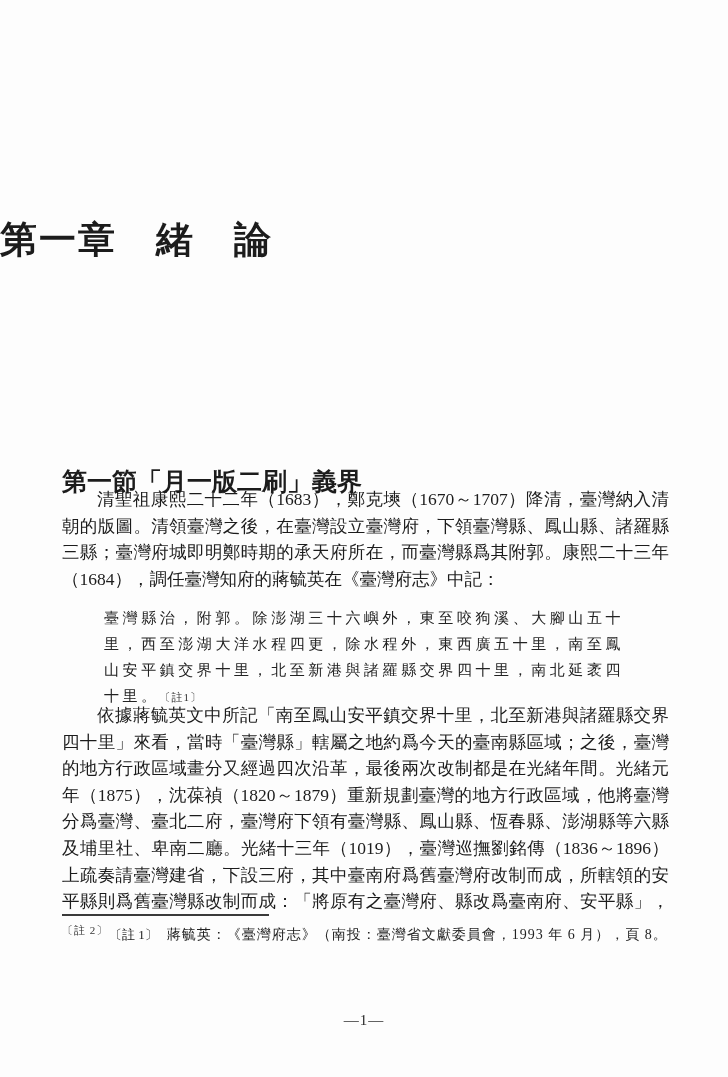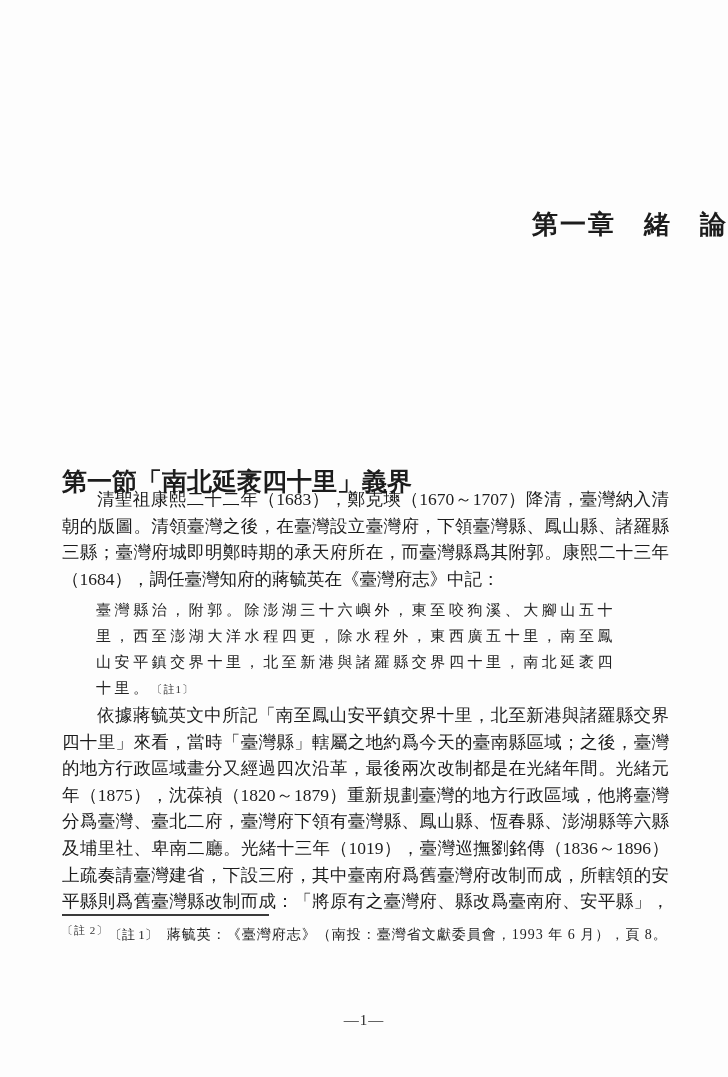--- a/index.html
+++ b/index.html
@@ -15,22 +15,22 @@
     background: #fdfdfd;
     color: #1c1c1c;
     font-family: "Liberation Serif", "DejaVu Serif", serif;
     overflow: hidden;
   }
   .chapter-title {
     position: absolute;
     top: 190px;
     left: 0;
     width: 100%;
-    text-align: right;
-    font-size: 26px;
+    text-align: left;
+    font-size: 37px;
     font-weight: bold;
     letter-spacing: 2px;
     white-space: pre;
   }
   .section-title {
     position: absolute;
     top: 444px;
     left: 62px;
     font-size: 25px;
     font-weight: bold;
@@ -53,21 +53,21 @@
   .quote-block {
     position: absolute;
     top: 597px;
     left: 96px;
     width: 520px;
     font-size: 15px;
     line-height: 26px;
     letter-spacing: 3.5px;
     text-align: justify;
     text-justify: inter-ideograph;
-    margin: 0;
+    margin: 8px;
     color: #222;
   }
   .noteref {
     font-size: 11px;
     letter-spacing: 1px;
     color: #333;
     white-space: nowrap;
   }
   .footnote-rule {
     position: absolute;
@@ -113,21 +113,21 @@
   }
 </style>
 </head>
 <body>
 
 <div class="page">
 
   <h1 class="chapter-title">第一章　緒　論</h1>
 
   <h2 class="section-title">
-    <span class="sec-no">第一節</span><span>「南北延袤四十里」義界</span>
+    <span class="sec-no">第一節</span><span>「月一版二刷」義界</span>
   </h2>
 
   <p class="body-para para-1 indent">清聖祖康熙二十二年（1683），鄭克塽（1670～1707）降清，臺灣納入清朝的版圖。清領臺灣之後，在臺灣設立臺灣府，下領臺灣縣、鳳山縣、諸羅縣三縣；臺灣府城即明鄭時期的承天府所在，而臺灣縣爲其附郭。康熙二十三年（1684），調任臺灣知府的蔣毓英在《臺灣府志》中記：</p>
 
   <blockquote class="quote-block">
     <span>臺灣縣治，附郭。除澎湖三十六嶼外，東至咬狗溪、大腳山五十里，西至澎湖大洋水程四更，除水程外，東西廣五十里，南至鳳山安平鎮交界十里，北至新港與諸羅縣交界四十里，南北延袤四十里。</span><span class="noteref">〔註1〕</span>
   </blockquote>
 
   <p class="body-para para-2 indent">
     <span>依據蔣毓英文中所記「南至鳳山安平鎮交界十里，北至新港與諸羅縣交界四十里」來看，當時「臺灣縣」轄屬之地約爲今天的臺南縣區域；之後，臺灣的地方行政區域畫分又經過四次沿革，最後兩次改制都是在光緒年間。光緒元年（1875），沈葆禎（1820～1879）重新規劃臺灣的地方行政區域，他將臺灣分爲臺灣、臺北二府，臺灣府下領有臺灣縣、鳳山縣、恆春縣、澎湖縣等六縣及埔里社、卑南二廳。光緒十三年（1019），臺灣巡撫劉銘傳（1836～1896）上疏奏請臺灣建省，下設三府，其中臺南府爲舊臺灣府改制而成，所轄領的安平縣則爲舊臺灣縣改制而成：「將原有之臺灣府、縣改爲臺南府、安平縣」，</span><span class="noteref">〔註 2〕</span>

